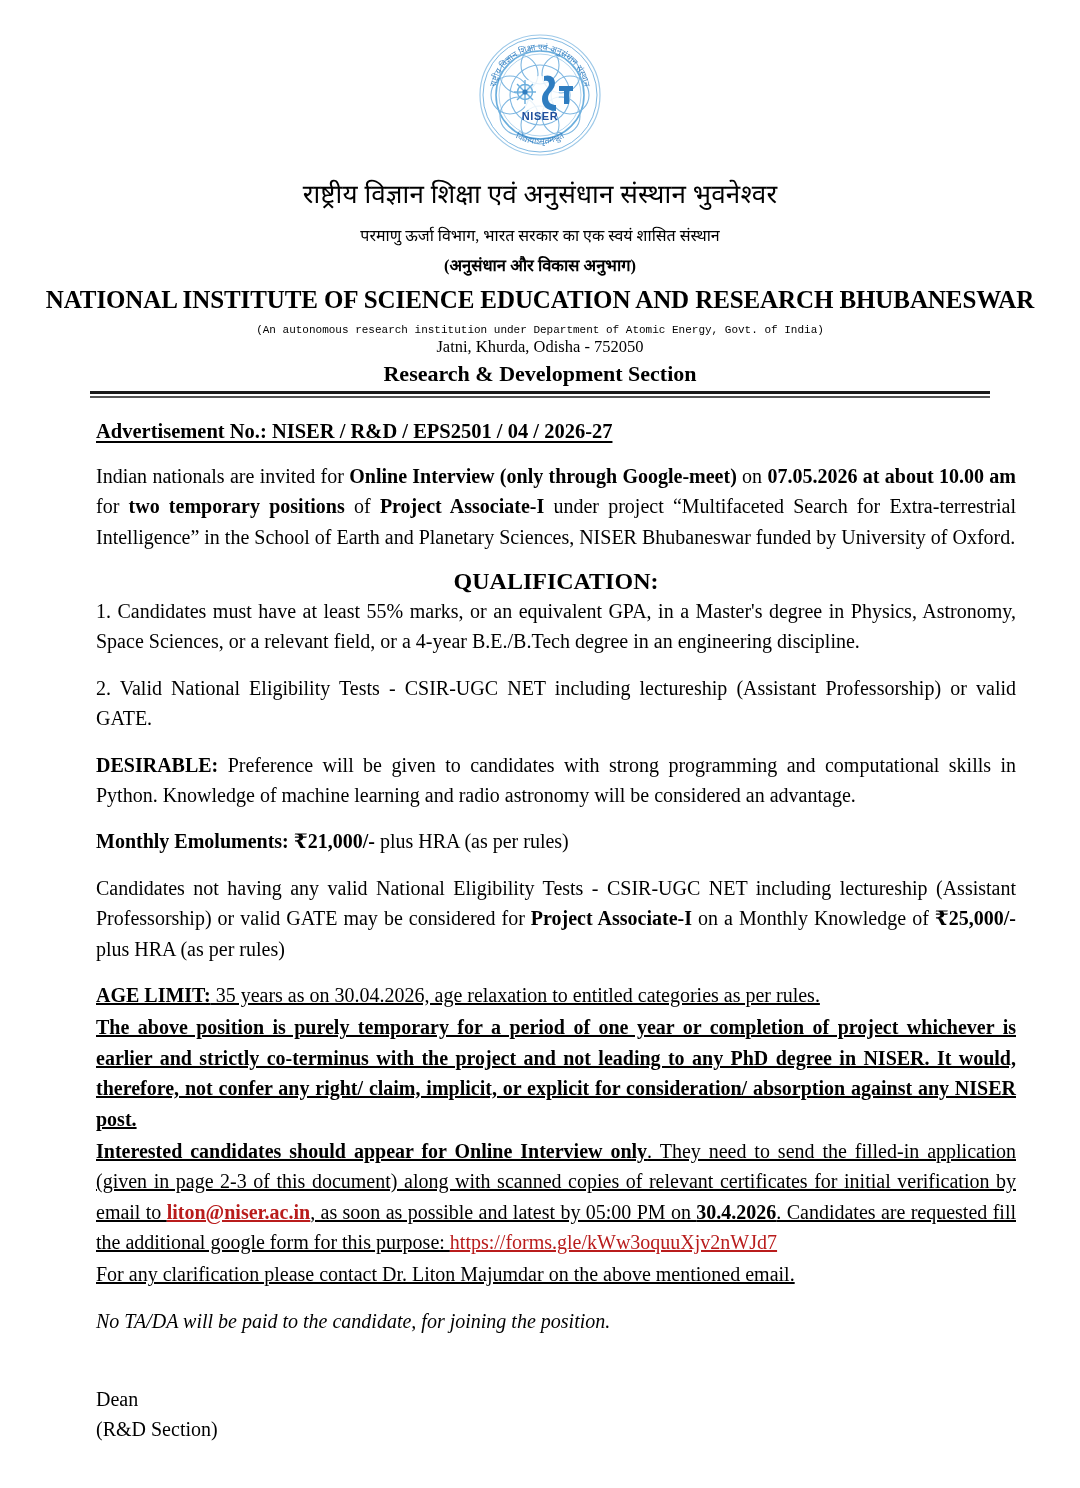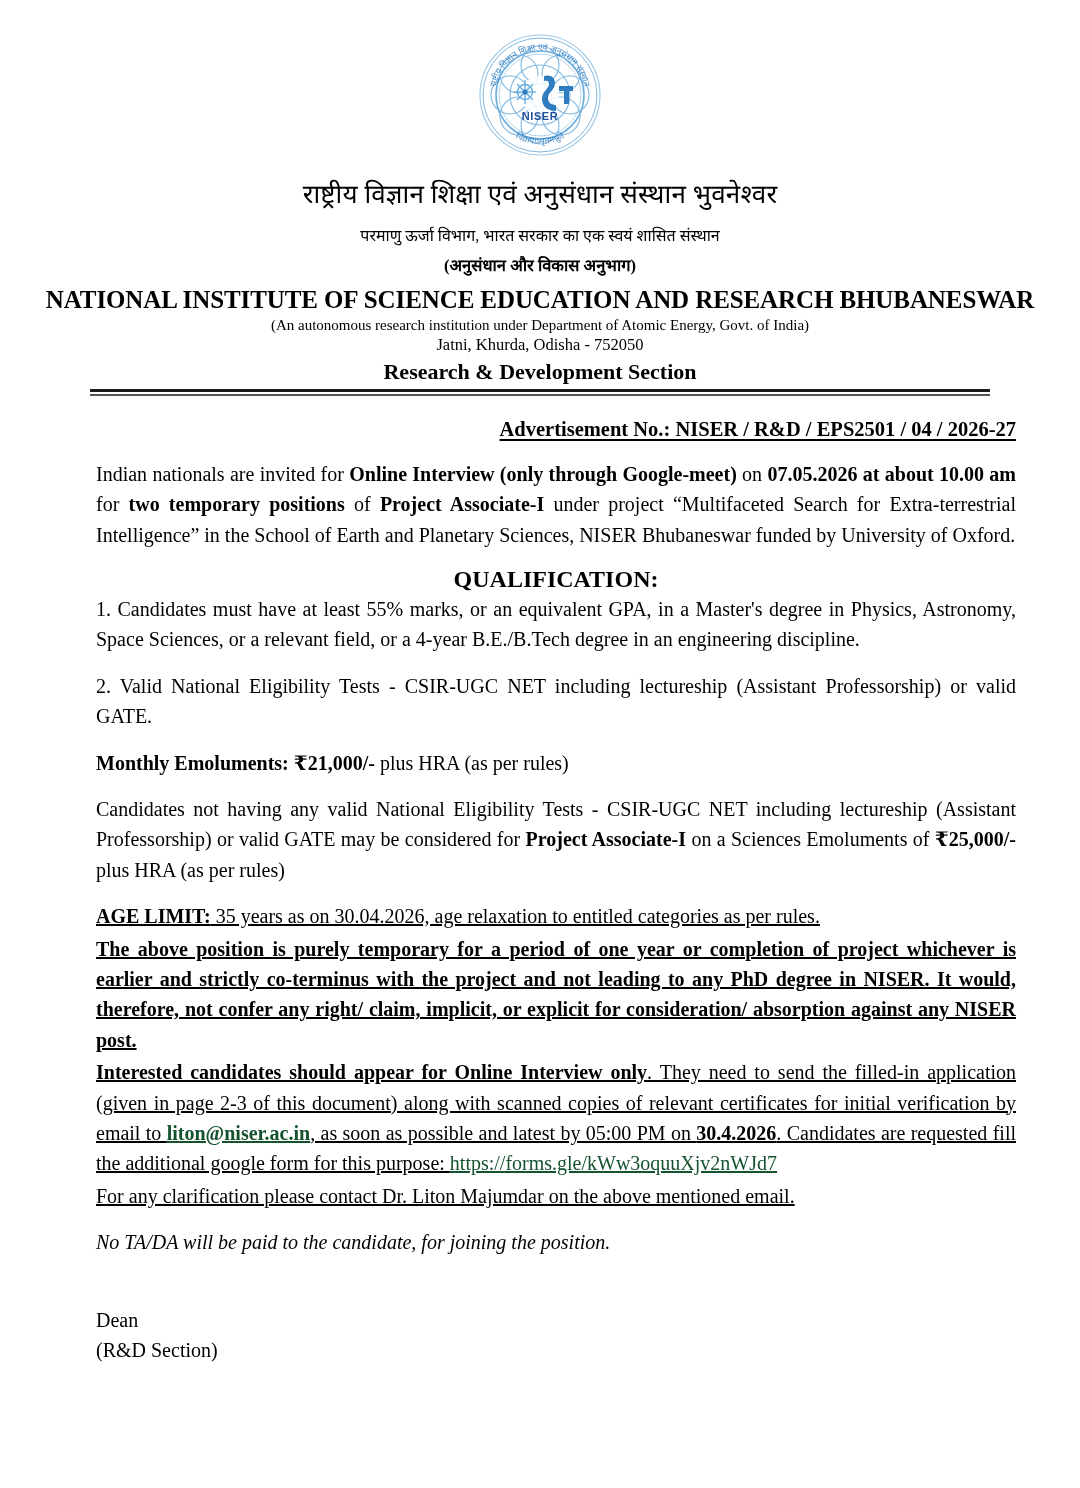--- a/index.html
+++ b/index.html
@@ -51,22 +51,23 @@
     font-weight: 700;
     margin-top: 7px;
   }
   .eng-title {
     font-size: 25px;
     font-weight: 700;
     margin-top: 10px;
     letter-spacing: -0.1px;
   }
   .eng-sub {
-    font-size: 15px;
-    margin-top: 3px;
+    font-size: 11px;
+    margin-top: 10px;
+    font-family: Liberation Mono, monospace;
   }
   .eng-sub2 {
     font-size: 16.5px;
     margin-top: 1px;
   }
   .section-title {
     font-size: 22px;
     font-weight: 700;
     margin-top: 4px;
   }
@@ -76,21 +77,21 @@
     border-bottom: 2px solid #555;
     height: 2px;
   }
 
   
   .body-area {
     margin: 0 64px 0 96px;
     width: 920px;
   }
   .advt {
-    text-align: right;
+    text-align: left;
     font-size: 20.5px;
     font-weight: 700;
     text-decoration: underline;
     text-underline-offset: 3px;
     margin-top: 22px;
     margin-bottom: 18px;
   }
   p.para {
     font-size: 20px;
     line-height: 1.52;
@@ -98,21 +99,21 @@
     text-justify: inter-word;
     margin: 0 0 16px 0;
   }
   p.nogap {
     margin-bottom: 2px;
     text-decoration: underline;
   }
   .b { font-weight: 700; }
   .i { font-style: italic; }
   .link {
-    color: #14532d;
+    color: #b91c1c;
     font-weight: 700;
     text-decoration: underline;
   }
   .link.plain {
     font-weight: 400;
   }
   .heading-line {
     font-size: 24px;
     font-weight: 700;
     margin: 0 0 1px 0;
@@ -196,24 +197,25 @@
   <div class="body-area">
 
     <div class="advt">Advertisement No.: NISER / R&amp;D / EPS2501 / 04 / 2026-27</div>
 
     <p class="para"><span>Indian nationals are invited for </span><span class="b">Online Interview (only through Google-meet)</span><span> on </span><span class="b">07.05.2026 at about 10.00 am</span><span> for </span><span class="b">two temporary positions</span><span> of </span><span class="b">Project Associate-I</span><span> under project “Multifaceted Search for Extra-terrestrial Intelligence” in the School of Earth and Planetary Sciences, NISER Bhubaneswar funded by University of Oxford.</span></p>
 
     <p class="heading-line">QUALIFICATION:</p>
     <p class="para">1. Candidates must have at least 55% marks, or an equivalent GPA, in a Master's degree in Physics, Astronomy, Space Sciences, or a relevant field, or a 4-year B.E./B.Tech degree in an engineering discipline.</p>
     <p class="para">2. Valid National Eligibility Tests - CSIR-UGC NET including lectureship (Assistant Professorship) or valid GATE.</p>
 
+    <p class="para"><span class="b">DESIRABLE:</span><span> Preference will be given to candidates with strong programming and computational skills in Python. Knowledge of machine learning and radio astronomy will be considered an advantage.</span></p>
 
     <p class="para"><span class="b">Monthly Emoluments: ₹21,000/-</span><span> plus HRA (as per rules)</span></p>
 
-    <p class="para"><span>Candidates not having any valid National Eligibility Tests - CSIR-UGC NET including lectureship (Assistant Professorship) or valid GATE may be considered for </span><span class="b">Project Associate-I</span><span> on a Sciences Emoluments of </span><span class="b">₹25,000/-</span><span> plus HRA (as per rules)</span></p>
+    <p class="para"><span>Candidates not having any valid National Eligibility Tests - CSIR-UGC NET including lectureship (Assistant Professorship) or valid GATE may be considered for </span><span class="b">Project Associate-I</span><span> on a Monthly Knowledge of </span><span class="b">₹25,000/-</span><span> plus HRA (as per rules)</span></p>
 
     <p class="para nogap"><span class="b">AGE LIMIT:</span><span> 35 years as on 30.04.2026, age relaxation to entitled categories as per rules.</span></p>
 
     <p class="para nogap b">The above position is purely temporary for a period of one year or completion of project whichever is earlier and strictly co-terminus with the project and not leading to any PhD degree in NISER.  It would, therefore, not confer any right/ claim, implicit, or explicit for consideration/ absorption against any NISER post.</p>
 
     <p class="para nogap"><span class="b">Interested candidates should appear for Online Interview only</span><span>. They need to send the filled-in application (given in page 2-3 of this document) along with scanned copies of relevant certificates for initial verification by email to </span><a class="link" href="#">liton@niser.ac.in</a><span>, as soon as possible and latest by 05:00 PM on </span><span class="b">30.4.2026</span><span>. Candidates are requested fill the additional google form for this purpose: </span><a class="link plain" href="#">https://forms.gle/kWw3oquuXjv2nWJd7</a></p>
 
     <p class="para nogap">For any clarification please contact Dr. Liton Majumdar on the above mentioned email.</p>
 
     <p class="para i" style="margin-top:16px;">No TA/DA will be paid to the candidate, for joining the position.</p>

